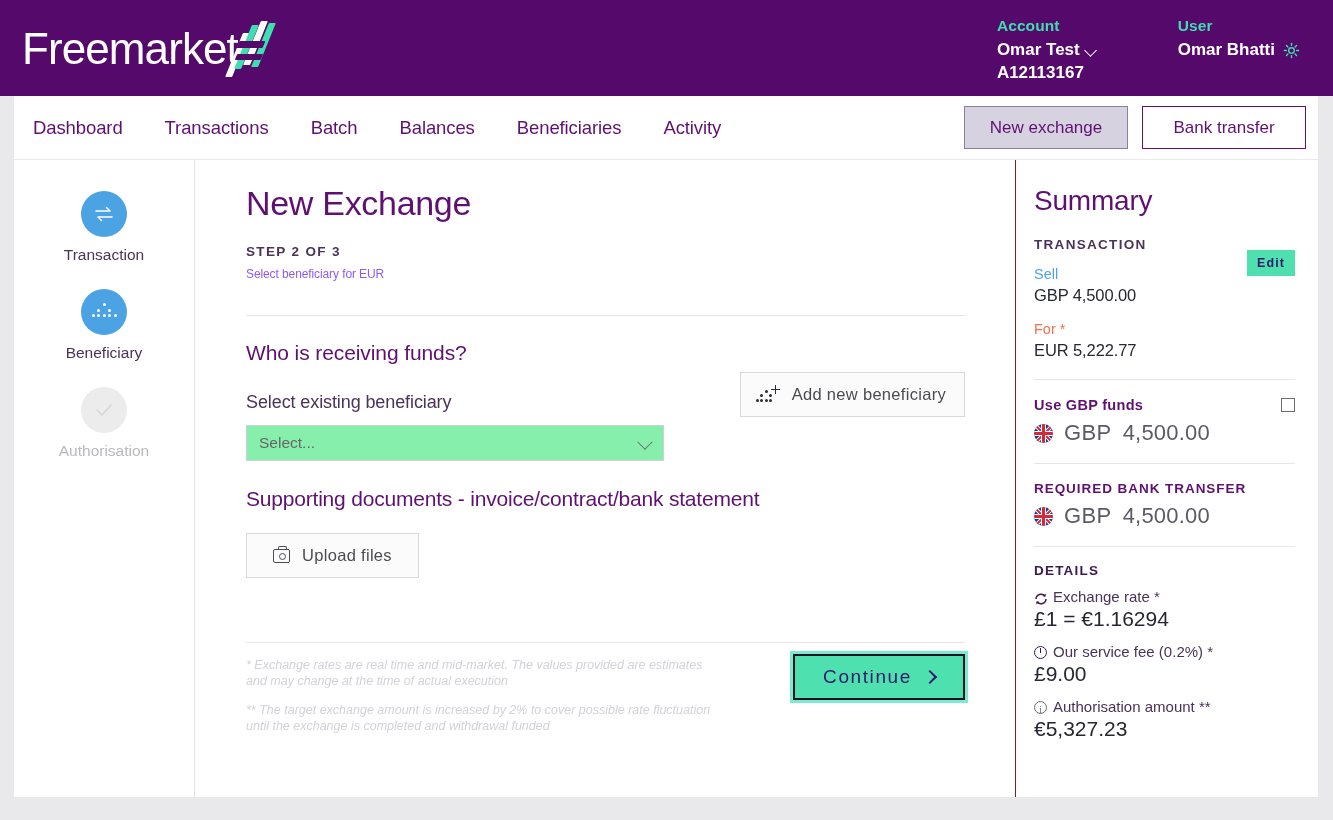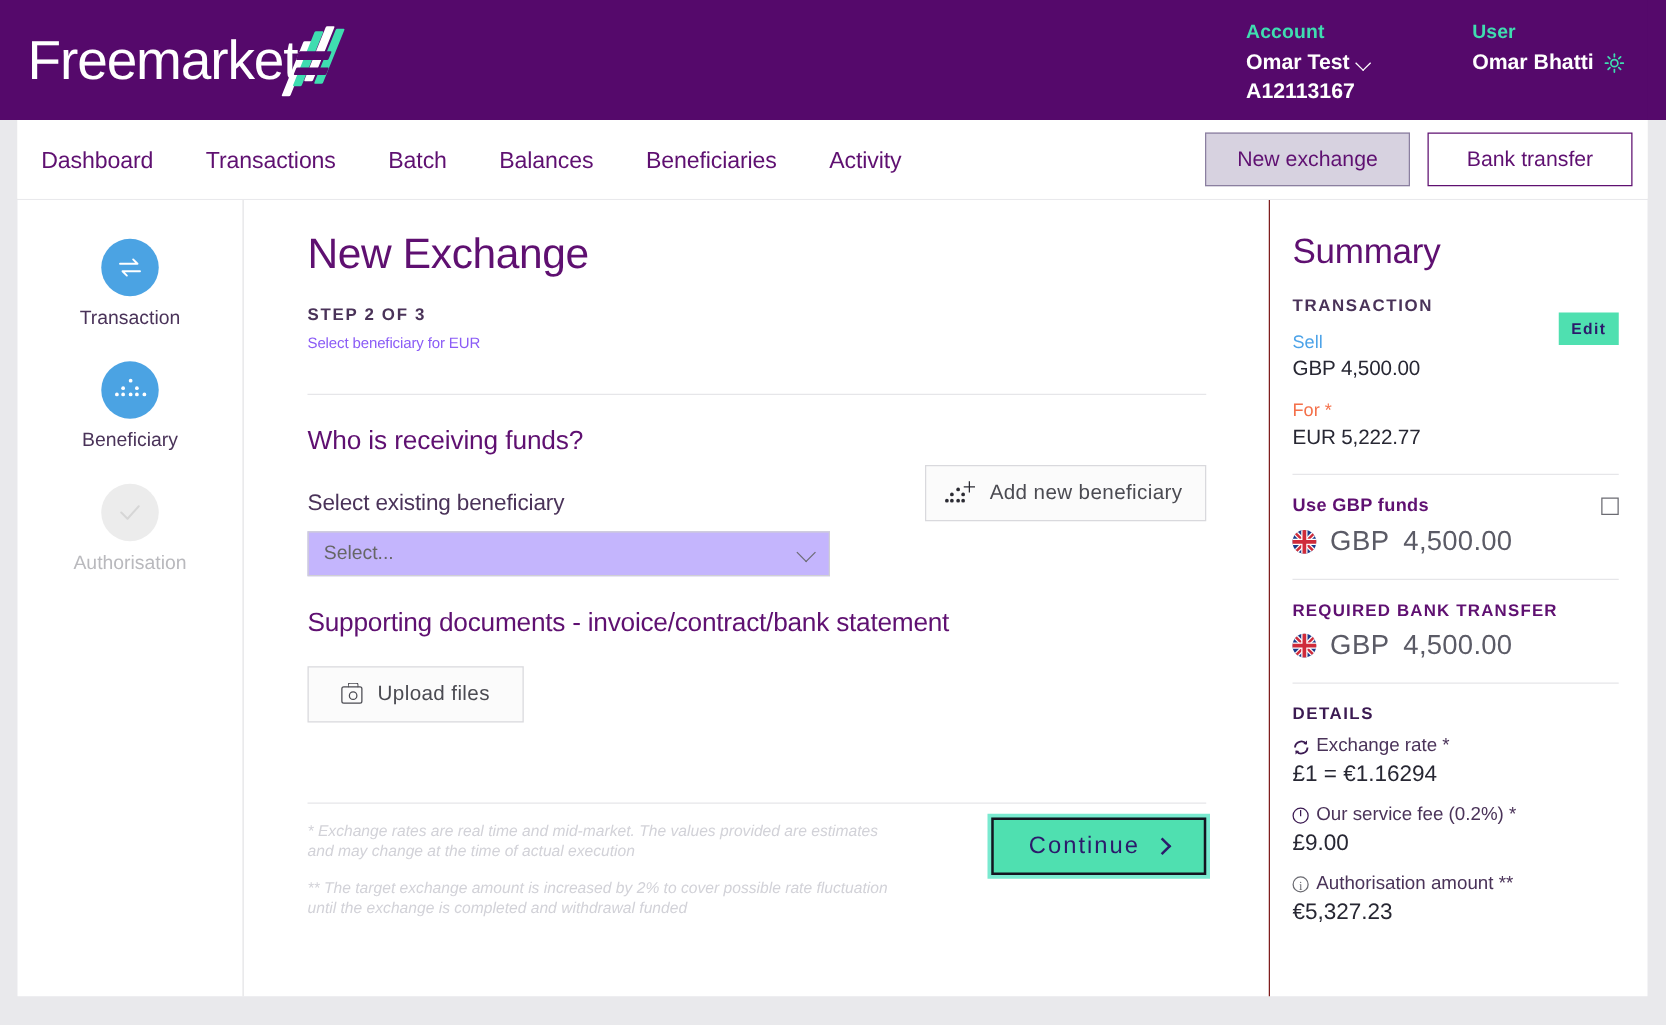--- a/index.html
+++ b/index.html
@@ -163,21 +163,21 @@
   .step-sub { font-size: 12px; color: #8b5cf6; letter-spacing: -0.1px; }
   .divider { height: 1px; background: #e6e6e9; margin: 34px 0 0 0; }
 
   h2.section-title {
     font-size: 21px; color: #5f1071; font-weight: normal;
     margin-top: 25px; margin-bottom: 27px; letter-spacing: -0.1px;
   }
   .field-label { font-size: 18px; color: #4a3359; margin-bottom: 12px; letter-spacing: -0.1px;}
   .select-box {
     width: 418px; height: 36px;
-    border: 1px solid #cfcfd4; background: #c4b5fd;
+    border: 1px solid #cfcfd4; background: #86efac;
     display: flex; align-items: center; padding: 4px 12px;
     font-size: 15.5px; color: #666; cursor: pointer;
     position: relative;
   }
   .select-box .chev {
     position: absolute; right: 14px; top: 12px;
     width: 11px; height: 11px;
     border-right: 1.4px solid #6b6b72; border-bottom: 1.4px solid #6b6b72;
     transform: rotate(45deg) translateY(-2px);
   }
@@ -324,21 +324,21 @@
   }
   .details-label {
     font-size: 13.5px; font-weight: bold; color: #3b1a52;
     letter-spacing: 1.2px; margin-top: 16px; margin-bottom: 9px;
   }
   .detail-item { margin-bottom: 12px; }
   .detail-head {
     display: flex; align-items: center; gap: 6px;
     font-size: 15px; color: #4a3359; line-height: 20px;
   }
-  .detail-val { font-size: 18px; color: #272733; line-height: 22px; margin-top: 1px; }
+  .detail-val { font-size: 21px; color: #272733; line-height: 22px; margin-top: 1px; }
   .ic {
     width: 13px; height: 13px; flex: none; position: relative;
   }
   .ic-clock {
     width: 13px; height: 13px; border: 1.4px solid #3b1a52; border-radius: 50%;
     position: relative;
   }
   .ic-clock::after {
     content: ""; position: absolute; left: 5px; top: 1.6px;
     width: 1.3px; height: 4.5px; background: #3b1a52;

